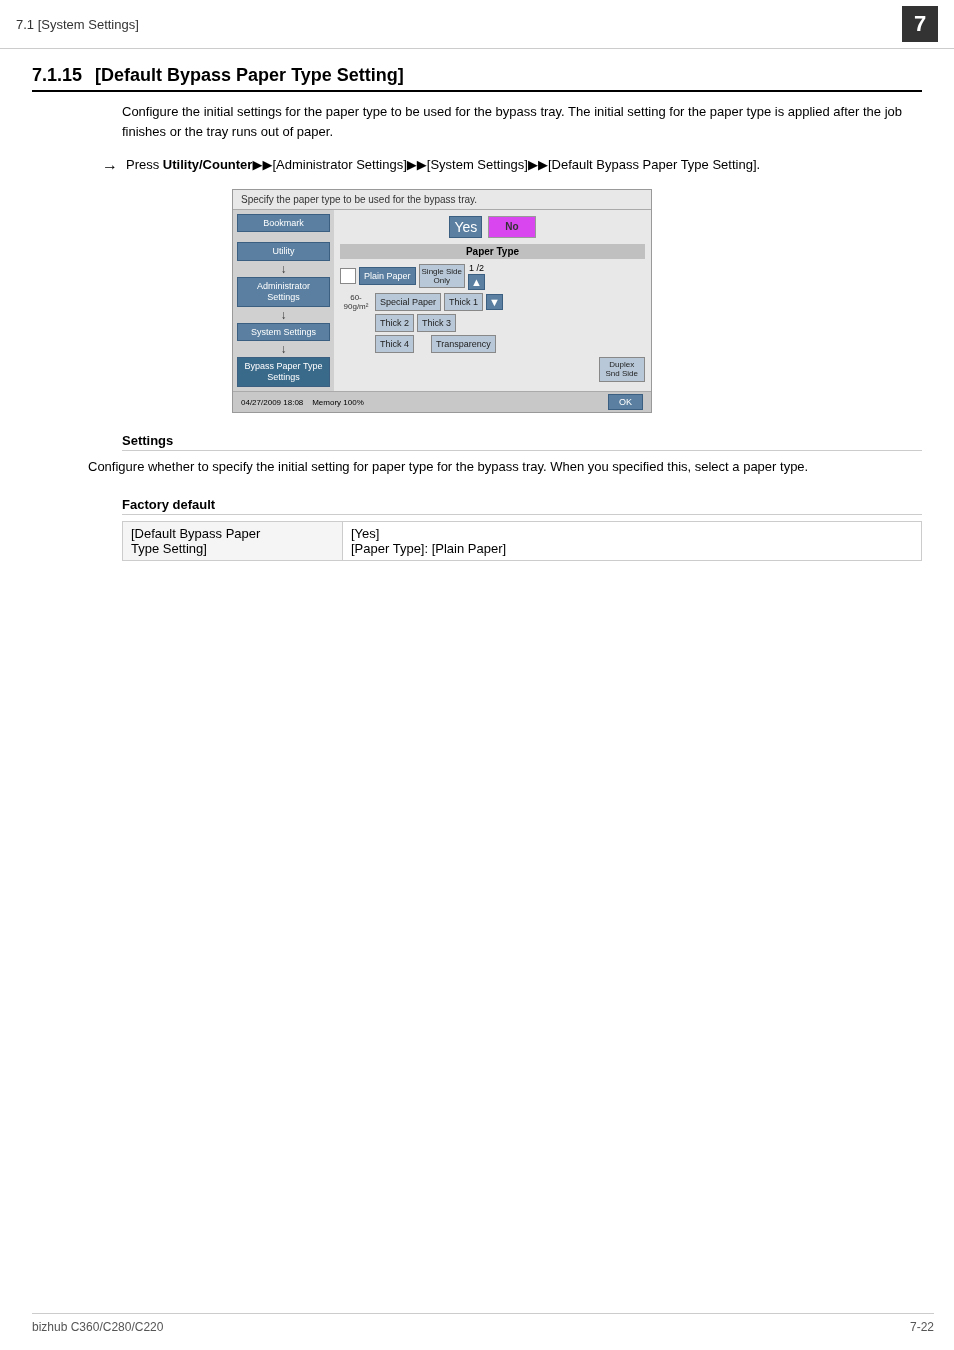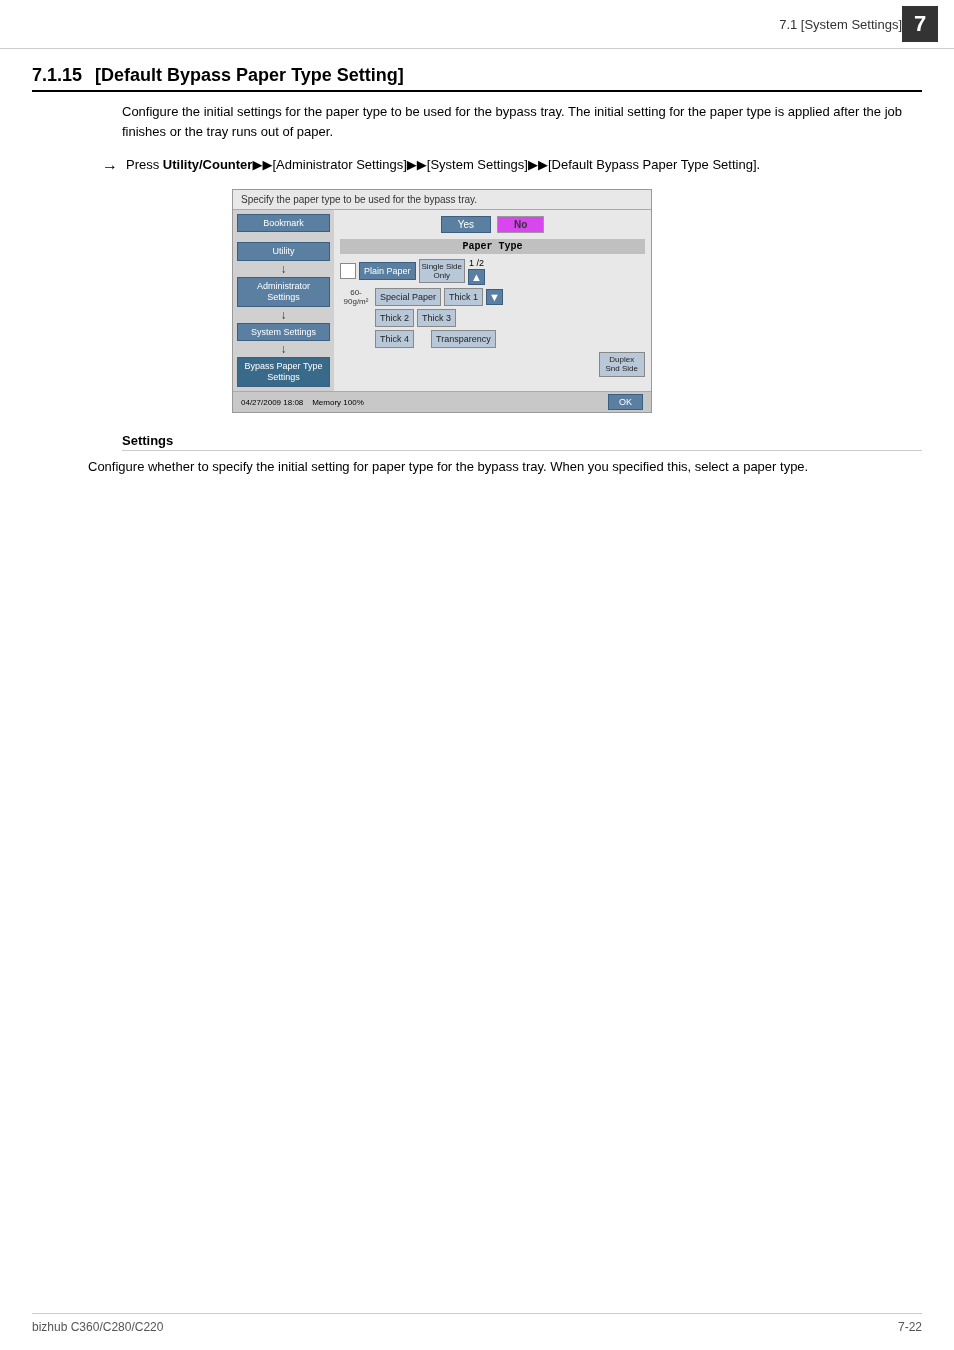--- a/index.html
+++ b/index.html
@@ -9,21 +9,21 @@
       background: #fff;
       color: #000;
       width: 954px;
       min-height: 1350px;
       position: relative;
     }
 
     
     .header-bar {
       display: flex;
-      justify-content: flex-end;
+      justify-content: space-between;
       align-items: center;
       padding: 6px 16px;
       border-bottom: 1px solid #ccc;
     }
     .header-section-label {
       font-size: 13px;
       color: #333;
     }
     .header-chapter-num {
       width: 36px;
@@ -148,22 +148,22 @@
     .ss-yes-no-row {
       display: flex;
       gap: 6px;
       margin-bottom: 6px;
       justify-content: center;
     }
 
     .ss-yes-btn {
       background: #5a7fa0;
       color: #fff;
-      padding: 2px 16px;
-      font-size: 10px;
+      padding: 2px 4px;
+      font-size: 14px;
       border: 1px solid #3a5f80;
       cursor: pointer;
     }
 
     .ss-no-btn {
       background: #d946ef;
       color: #333;
       padding: 2px 16px;
       font-size: 10px;
       border: 1px solid #999;
@@ -171,21 +171,20 @@
       font-weight: bold;
     }
 
     .ss-paper-type-label {
       text-align: center;
       font-size: 10px;
       font-weight: bold;
       background: #c0c0c0;
       padding: 2px;
       margin-bottom: 4px;
-      font-family: Liberation Mono, monospace;
     }
 
     .ss-paper-btn {
       background: #b8c8d8;
       color: #222;
       padding: 3px 4px;
       text-align: center;
       border: 1px solid #888;
       cursor: pointer;
       font-size: 9px;
@@ -306,21 +305,21 @@
     .factory-default-table td:first-child {
       width: 220px;
       background: #f5f5f5;
     }
 
     
     .page-footer {
       position: absolute;
       bottom: 16px;
       left: 32px;
-      right: 32px;
+      right: 20px;
       display: flex;
       justify-content: space-between;
       font-size: 12px;
       color: #555;
       border-top: 1px solid #ccc;
       padding-top: 6px;
     }
   </style>
 </head>
 <body>
@@ -415,19 +414,30 @@
         <span>Memory  100%</span>
       </div>
       <button class="ss-ok-btn">OK</button>
     </div>
 
   </div>
 
   <div class="subsection-title">Settings</div>
   <p class="subsection-content">Configure whether to specify the initial setting for paper type for the bypass tray. When you specified this, select a paper type.</p>
 
+  <div class="factory-default-section">
+    <div class="factory-default-title">Factory default</div>
+    <table class="factory-default-table">
+      <tbody>
+        <tr>
+          <td>[Default Bypass Paper<br>Type Setting]</td>
+          <td>[Yes]<br>[Paper Type]: [Plain Paper]</td>
+        </tr>
+      </tbody>
+    </table>
+  </div>
 
 </div>
 
 <div class="page-footer">
   <span>bizhub C360/C280/C220</span>
   <span>7-22</span>
 </div>
 
 </body></html>

